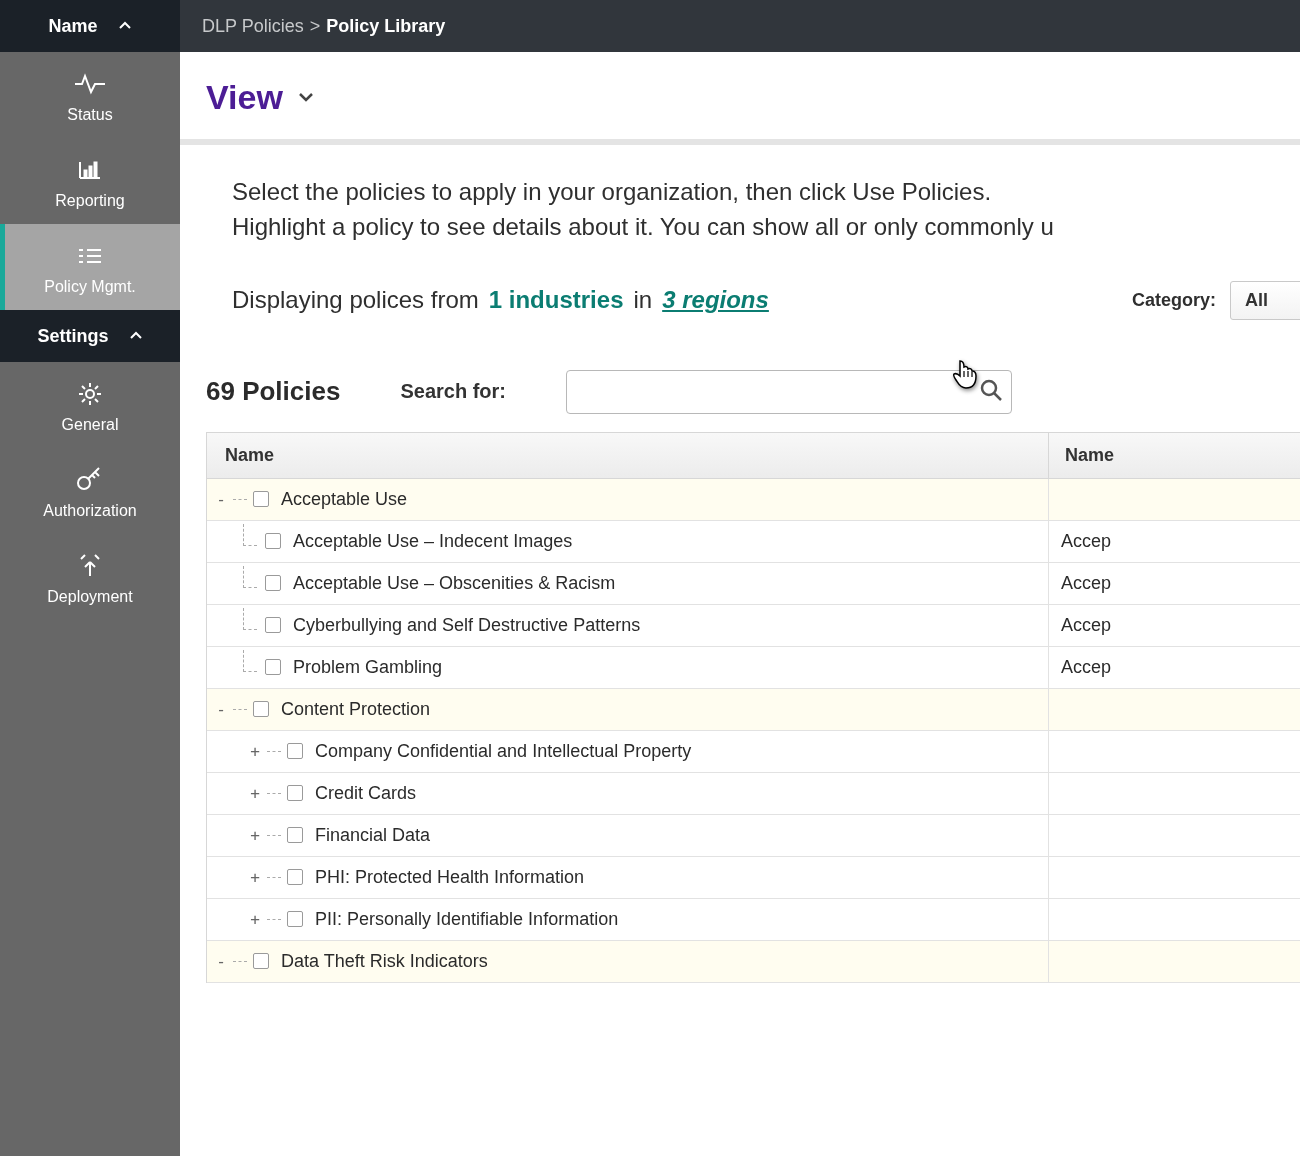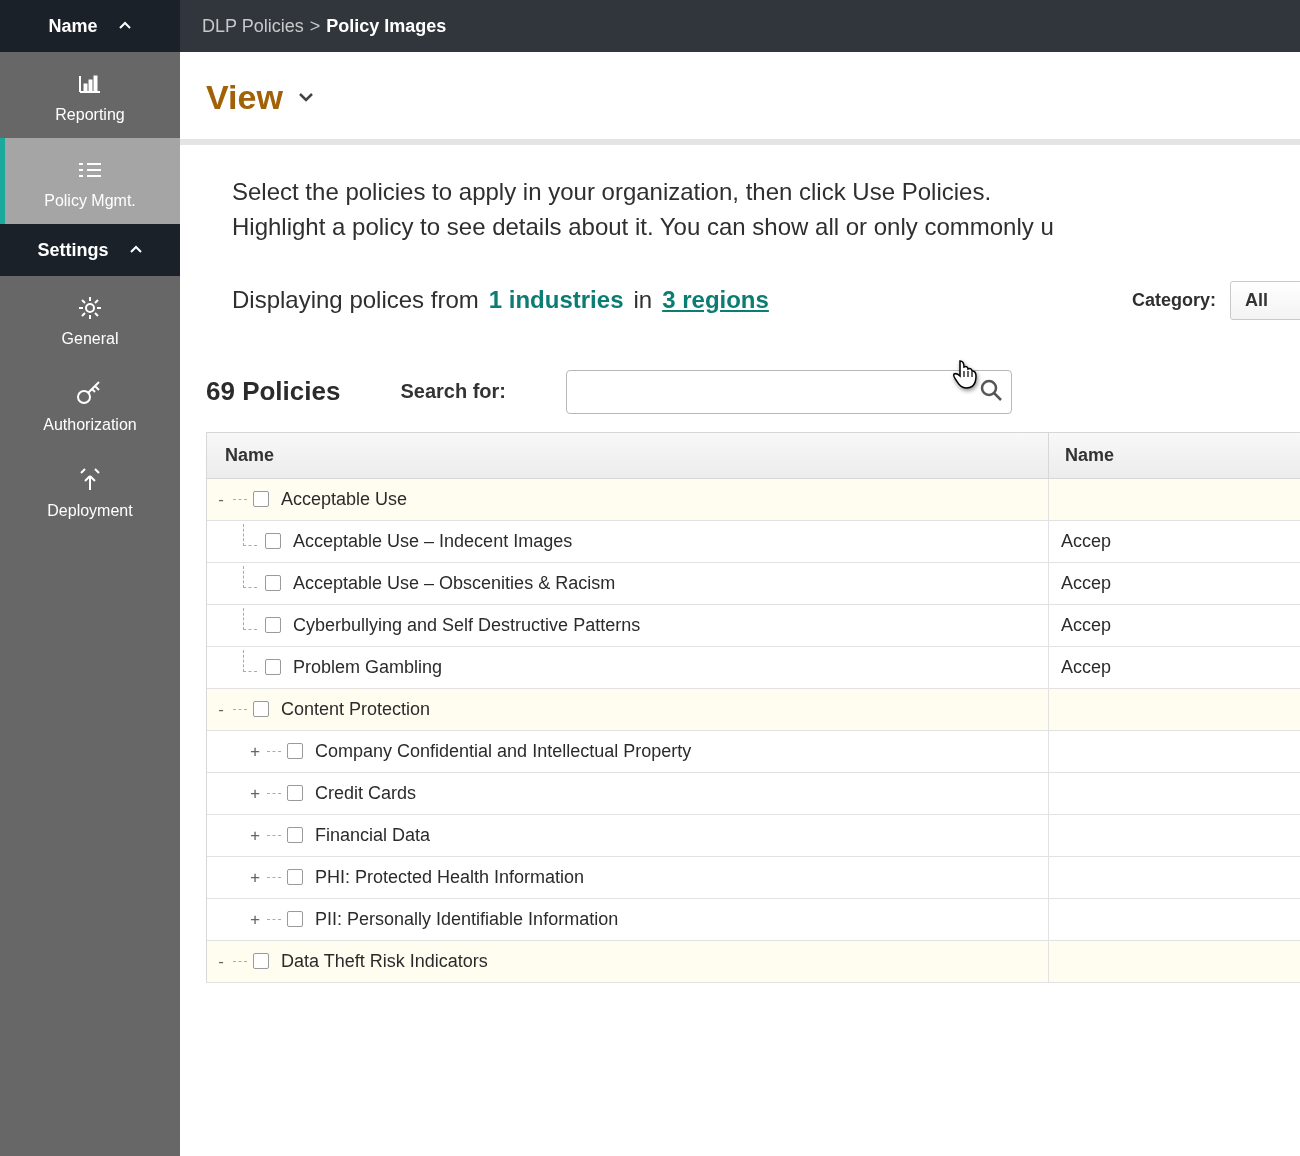--- a/index.html
+++ b/index.html
@@ -86,21 +86,21 @@
 }
 .view-row {
   display: flex;
   align-items: center;
   gap: 14px;
   margin-bottom: 22px;
 }
 .view-title {
   font-size: 34px;
   font-weight: 700;
-  color: #a16207;
+  color: #4c1d95;
 }
 .divider {
   height: 6px;
   background: #e4e4e4;
   margin-bottom: 30px;
   margin-left: -26px;
   width: 1200px;
 }
 .intro {
   font-size: 24px;
@@ -112,21 +112,21 @@
 .filter-row {
   display: flex;
   align-items: center;
   gap: 10px;
   font-size: 24px;
   color: #2f2f2f;
   margin: 0 0 50px 26px;
   position: relative;
 }
 .filter-row .teal { color: #0b7d72; font-weight: 700; }
-.filter-row .teal.link { text-decoration: underline; cursor: pointer; }
+.filter-row .teal.link { text-decoration: underline; cursor: pointer; font-style: italic; }
 .category-wrap {
   display: flex;
   align-items: center;
   gap: 14px;
   margin-left: auto;
   margin-right: 20px;
   font-size: 18px;
   font-weight: 700;
 }
 .category-select {
@@ -251,20 +251,28 @@
   <div class="sidebar">
     <div class="sidebar-section-header">
       <span>Name</span>
       <span class="chev">
         <svg width="14" height="10" viewBox="0 0 14 10">
             <path d="M2 8 L7 3 L12 8" stroke="#fff" stroke-width="2" fill="none"></path>
           </svg>
       </span>
     </div>
 
+    <div class="sidebar-item">
+      <span class="sidebar-icon">
+        <svg width="34" height="24" viewBox="0 0 34 24">
+            <path d="M2 12 H9 L12 4 L18 20 L22 12 H32" stroke="#fff" stroke-width="2" fill="none"></path>
+          </svg>
+      </span>
+      <span class="lbl">Status</span>
+    </div>
 
     <div class="sidebar-item">
       <span class="sidebar-icon">
         <svg width="28" height="24" viewBox="0 0 28 24">
             <path d="M4 20 V4 M4 20 H24" stroke="#fff" stroke-width="2"></path>
             <rect x="8" y="12" width="3" height="8" fill="#fff"></rect>
             <rect x="13" y="8" width="3" height="12" fill="#fff"></rect>
             <rect x="18" y="4" width="3" height="16" fill="#fff"></rect>
           </svg>
       </span>
@@ -317,21 +325,21 @@
           </svg>
       </span>
       <span class="lbl">Deployment</span>
     </div>
   </div>
 
   <div class="main">
     <div class="topbar">
       <span>DLP Policies</span>
       <span style="margin:0 6px;">&gt;</span>
-      <span class="crumb-current">Policy Images</span>
+      <span class="crumb-current">Policy Library</span>
     </div>
 
     <div class="content" style="position:relative;">
       <div class="view-row">
         <span class="view-title">View</span>
         <span>
           <svg width="18" height="12" viewBox="0 0 18 12">
               <path d="M3 3 L9 9 L15 3" stroke="#444" stroke-width="2.5" fill="none"></path>
             </svg>
         </span>

